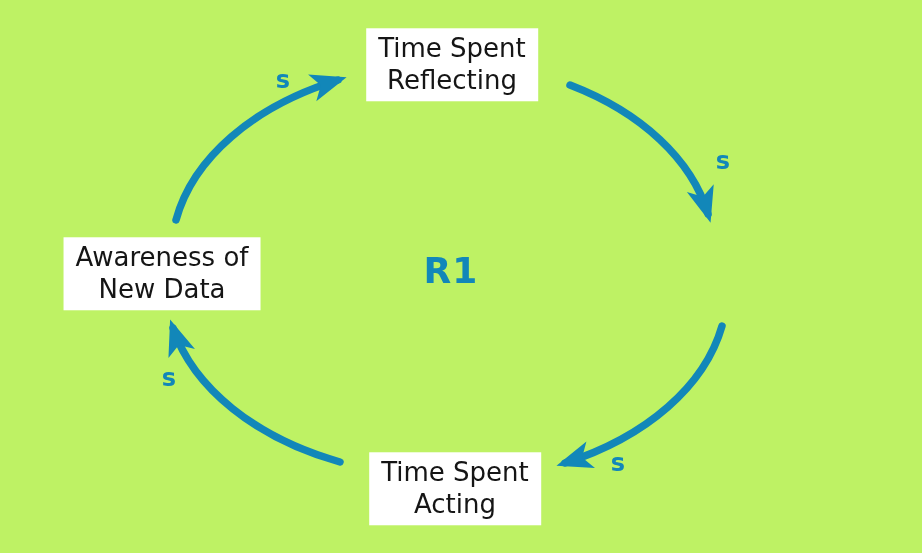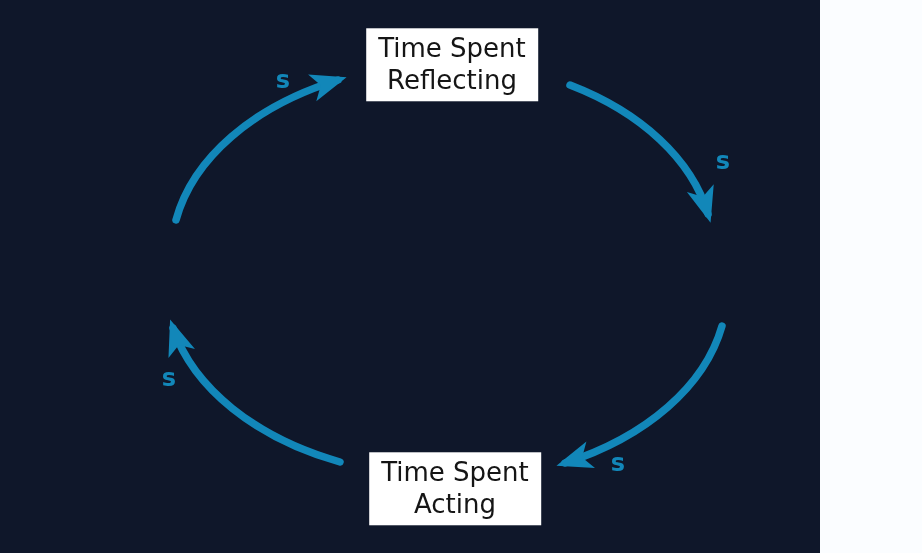--- a/index.html
+++ b/index.html
@@ -1,20 +1,20 @@
 <!DOCTYPE html>
 <html><head>
 <meta charset="utf-8">
 <style>
   html, body { margin: 0; padding: 0; background: #fbfdff; }
   .stage {
     position: relative;
-    width: 820px;
+    width: 922px;
     height: 553px;
-    background: #0f172a;
+    background: #bef264;
     font-family: "DejaVu Sans", sans-serif;
     overflow: hidden;
   }
   .arcs-layer {
     position: absolute;
     left: 0; top: 0;
     width: 922px; height: 553px;
   }
   .arc {
     fill: none;
@@ -76,21 +76,24 @@
     <path class="arc" marker-end="url(#arrowhead)" d="M 176,220 A 285,192 0 0 1 338,80"></path>
   </svg>
 
   <div class="node top">Time Spent
 Reflecting</div>
 
 
   <div class="node bottom">Time Spent
 Acting</div>
 
+  <div class="node left">Awareness of
+New Data</div>
 
+  <div class="loop-label">R1</div>
 
   <div class="polarity tr">s</div>
 
   <div class="polarity br">s</div>
 
   <div class="polarity bl">s</div>
 
   <div class="polarity tl">s</div>
 
 </div>

